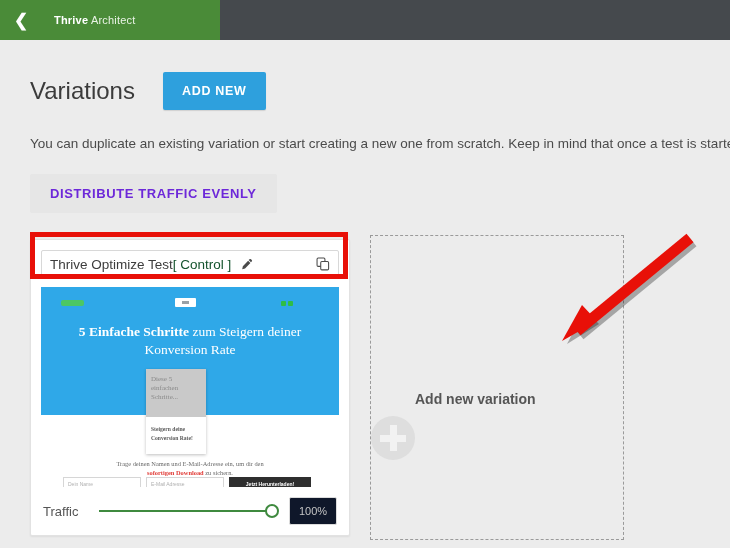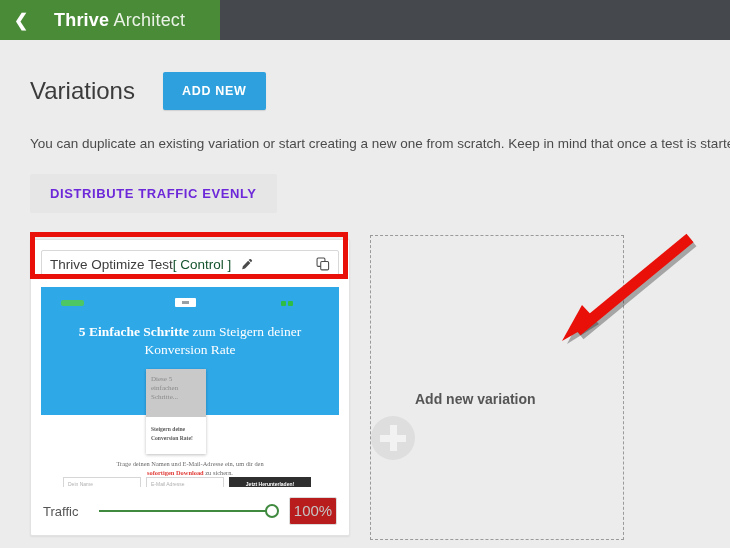--- a/index.html
+++ b/index.html
@@ -36,21 +36,21 @@
   .back-chevron {
     color: #ffffff;
     font-size: 17px;
     line-height: 1;
     width: 22px;
     font-weight: bold;
     display: inline-block;
   }
   .brand {
     color: #ffffff;
-    font-size: 18px;
+    font-size: 11px;
     letter-spacing: .2px;
     margin-left: 18px;
     white-space: nowrap;
   }
   .brand b { font-weight: bold; }
   .brand span.light { font-weight: normal; color: #eaf3e6; }
 
   
   .content {
     position: absolute;
@@ -323,24 +323,24 @@
     background: #ffffff;
     cursor: pointer;
     box-sizing: border-box;
   }
   .traffic-value {
     width: 46px;
     height: 26px;
     border: 1px solid #dcdcdc;
     border-radius: 2px;
     color: #c4c4c4;
-    font-size: 15px;
+    font-size: 11px;
     text-align: center;
     line-height: 26px;
-    background: #b91c1c;
+    background: #0f172a;
   }
 
   
   .add-var-box {
     margin-left: 20px;
     width: 320px;
     height: 305px;
     border: 1px dashed #9a9a9a;
     box-sizing: border-box;
     display: flex;

